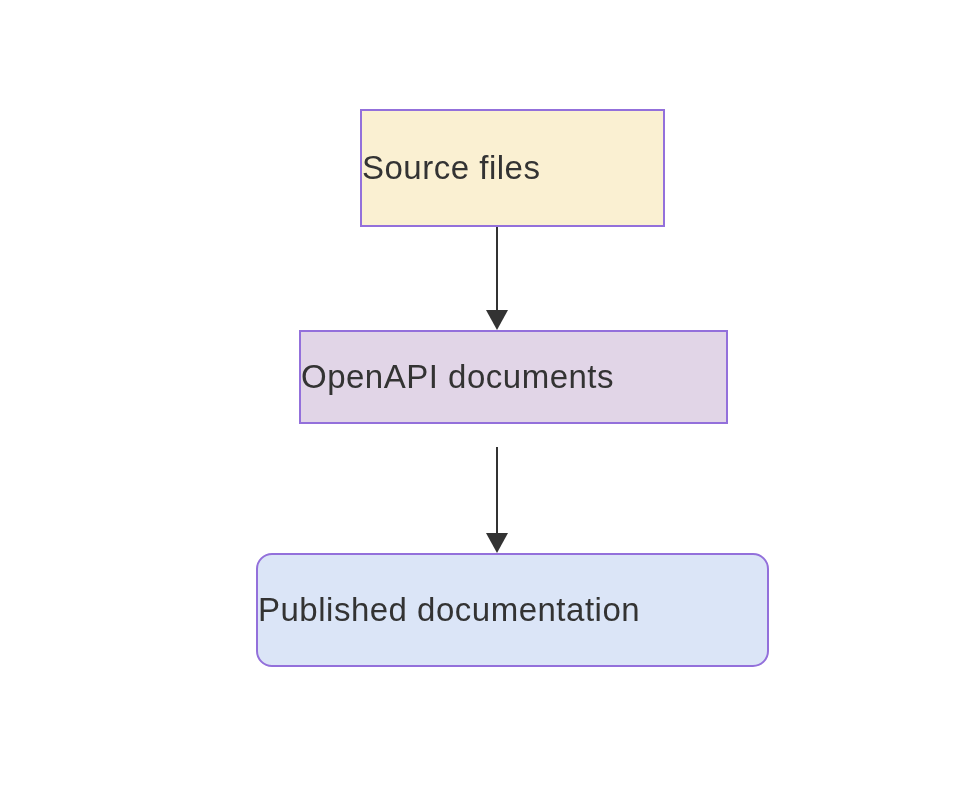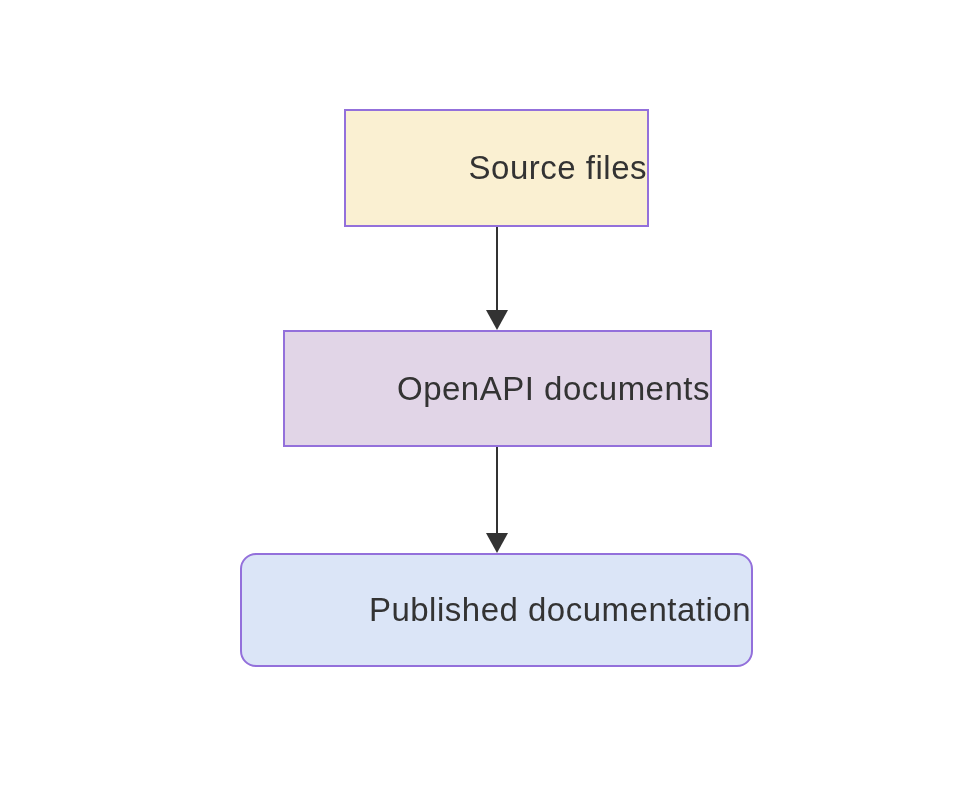--- a/index.html
+++ b/index.html
@@ -17,31 +17,32 @@
     position: relative;
     width: 980px;
     height: 794px;
   }
   .node {
     position: absolute;
     box-sizing: border-box;
     border: 2px solid #000000;
     display: flex;
     align-items: center;
-    justify-content: flex-end;
+    justify-content: flex-start;
     text-align: center;
+    margin-left: 16px;
   }
   .node-label {
     font-size: 33px;
     line-height: 1.2;
     color: #333333;
     letter-spacing: 0.5px;
   }
   .node-1 { left: 344px; top: 109px; width: 305px; height: 118px; }
-  .node-2 { left: 283px; top: 330px; width: 429px; height: 117px; }
+  .node-2 { left: 283px; top: 330px; width: 429px; height: 94px; }
   .node-3 { left: 240px; top: 553px; width: 513px; height: 114px; }
 
   .edge-line {
     position: absolute;
     width: 2px;
     background: #333333;
   }
   .edge-head {
     position: absolute;
     width: 0;

